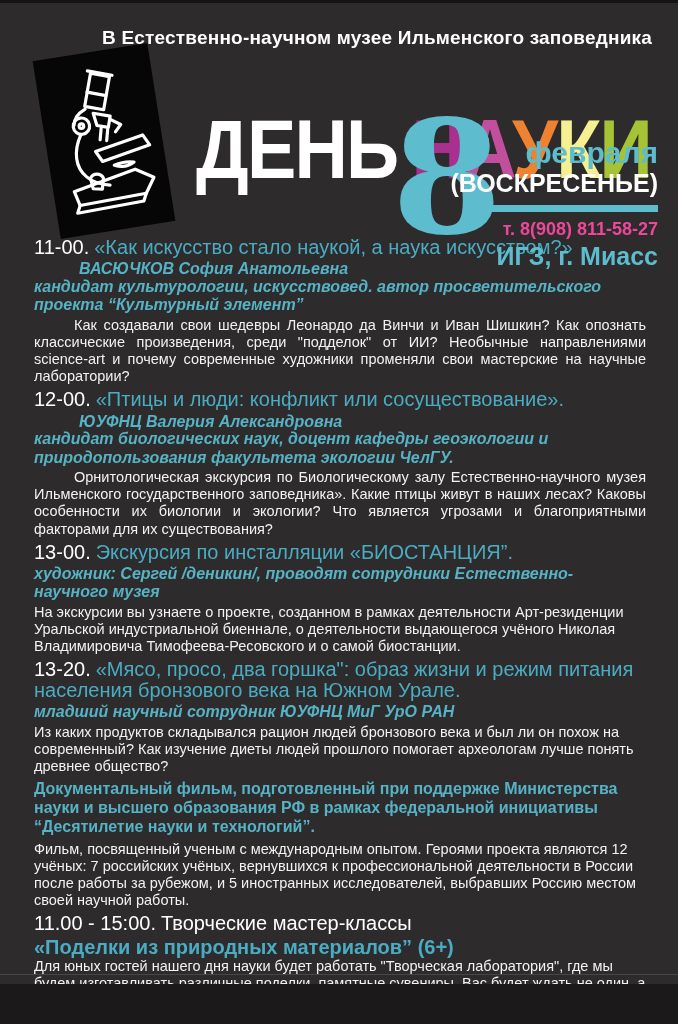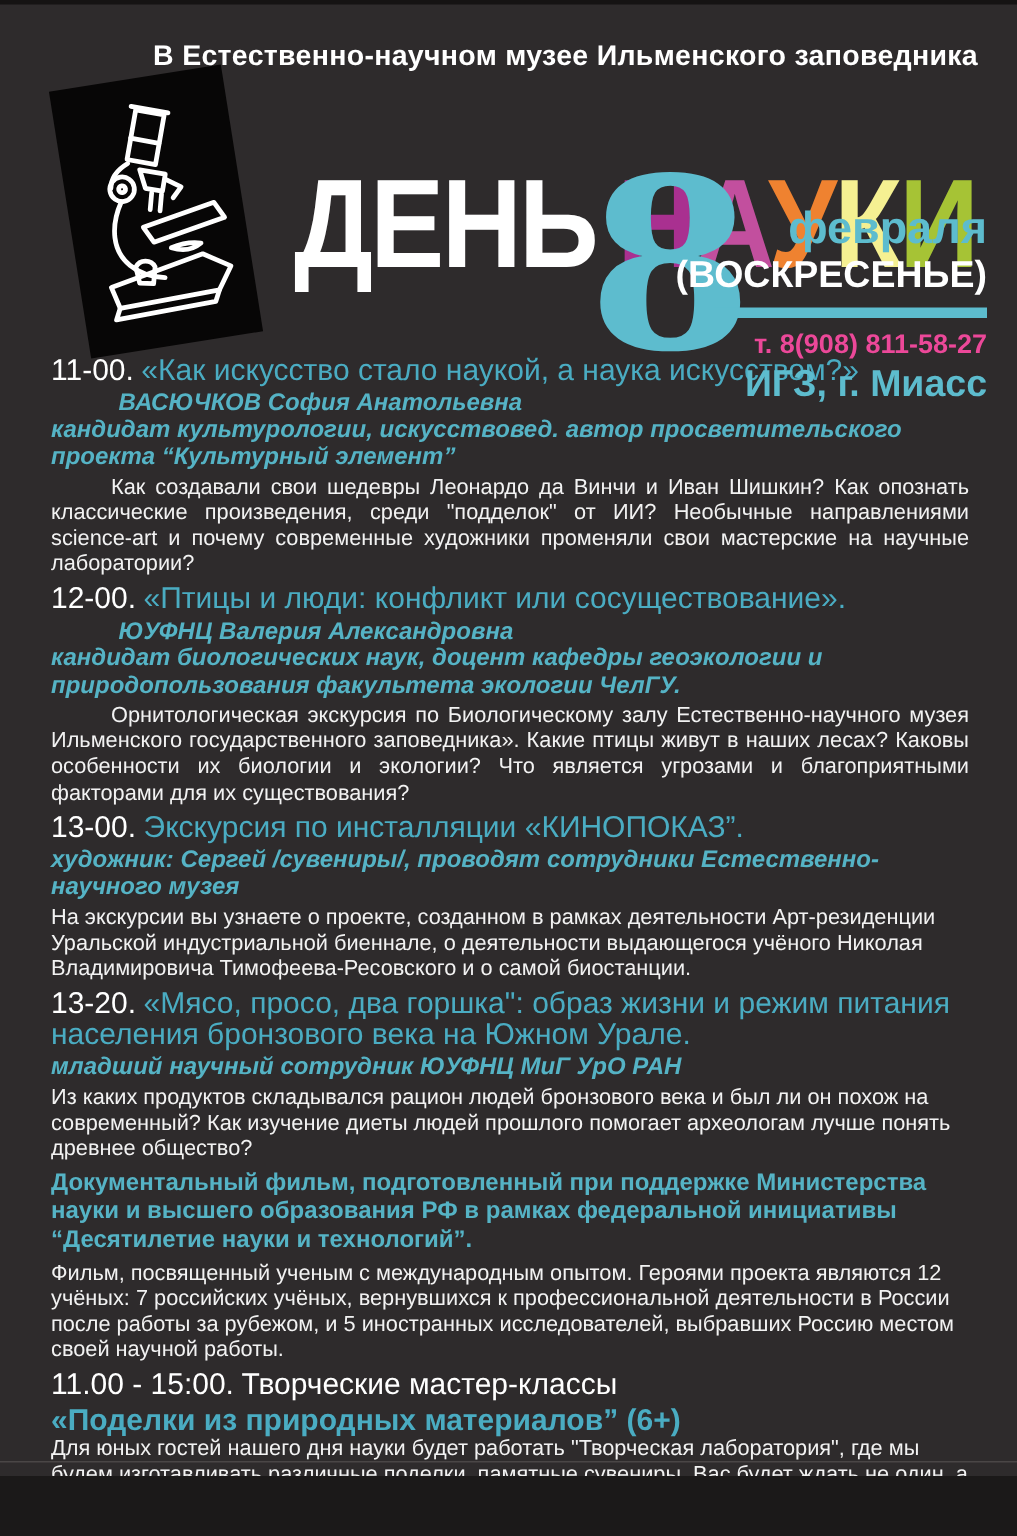--- a/index.html
+++ b/index.html
@@ -129,22 +129,22 @@
     </section>
 
     <section class="block">
       <h2 class="btitle"><span class="time">12-00.</span><span>«Птицы и люди: конфликт или сосуществование».</span></h2>
       <p class="speaker indent">ЮУФНЦ Валерия Александровна</p>
       <p class="creds">кандидат биологических наук,  доцент кафедры геоэкологии и природопользования факультета экологии ЧелГУ.</p>
       <p class="desc just firstindent">Орнитологическая экскурсия по Биологическому залу Естественно-научного музея Ильменского государственного заповедника». Какие птицы живут в наших лесах? Каковы особенности их биологии и экологии? Что является угрозами и благоприятными факторами для их существования?</p>
     </section>
 
     <section class="block">
-      <h2 class="btitle"><span class="time">13-00.</span><span>Экскурсия по инсталляции «КИНОПОКАЗ”.</span></h2>
-      <p class="creds">художник: Сергей /сувениры/, проводят сотрудники Естественно-научного музея</p>
+      <h2 class="btitle"><span class="time">13-00.</span><span>Экскурсия по инсталляции «БИОСТАНЦИЯ”.</span></h2>
+      <p class="creds">художник: Сергей /деникин/, проводят сотрудники Естественно-научного музея</p>
       <p class="desc">На экскурсии вы узнаете о проекте, созданном в рамках деятельности Арт-резиденции Уральской индустриальной биеннале, о деятельности выдающегося учёного Николая Владимировича Тимофеева-Ресовского и о самой биостанции.</p>
     </section>
 
     <section class="block">
       <h2 class="btitle"><span class="time">13-20.</span><span>«Мясо, просо, два горшка": образ жизни и режим питания населения бронзового века на Южном Урале.</span></h2>
       <p class="creds">младший научный сотрудник ЮУФНЦ МиГ УрО РАН</p>
       <p class="desc">Из каких продуктов складывался рацион людей бронзового века и был ли он похож на современный? Как изучение диеты людей прошлого помогает археологам лучше понять древнее общество?</p>
     </section>
 
     <section class="block">

